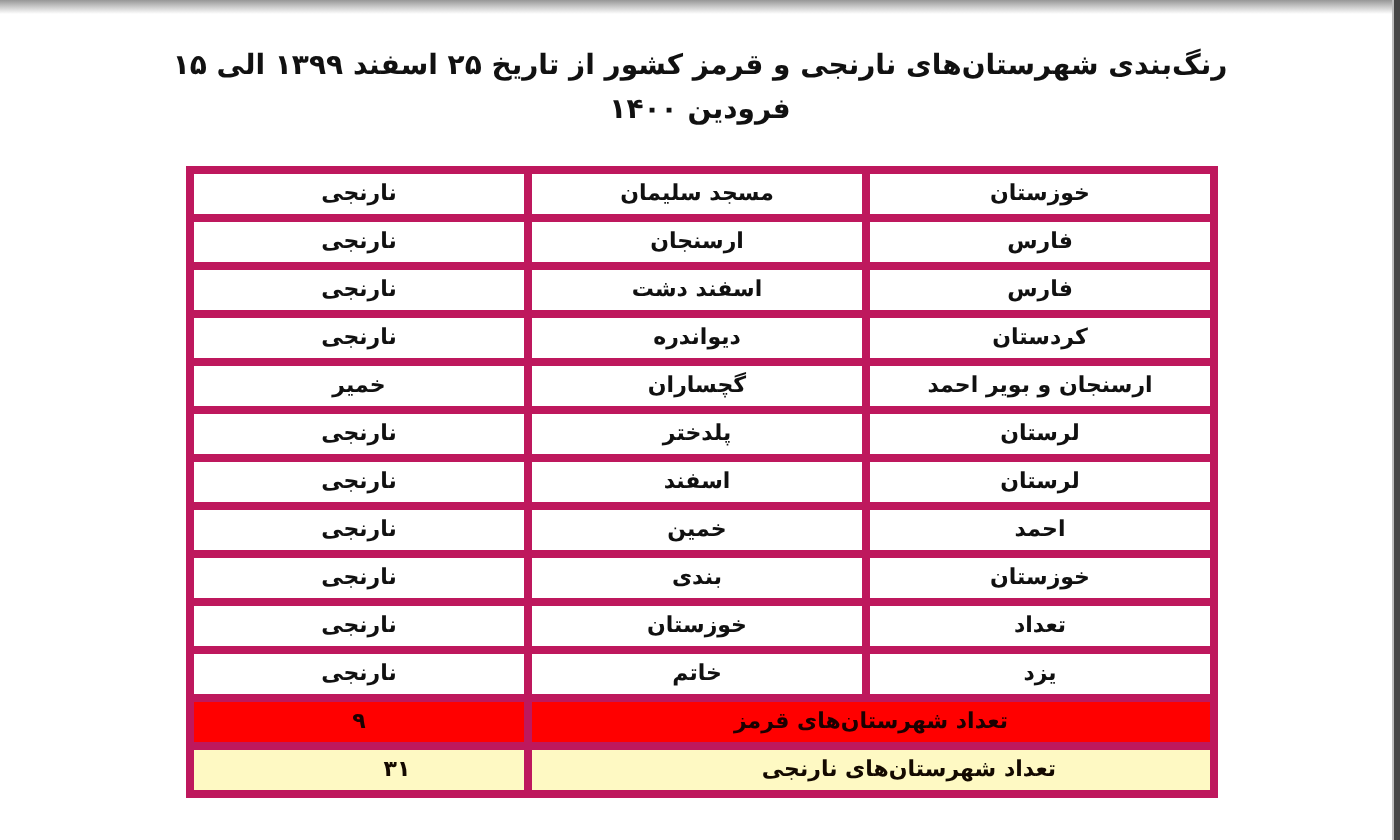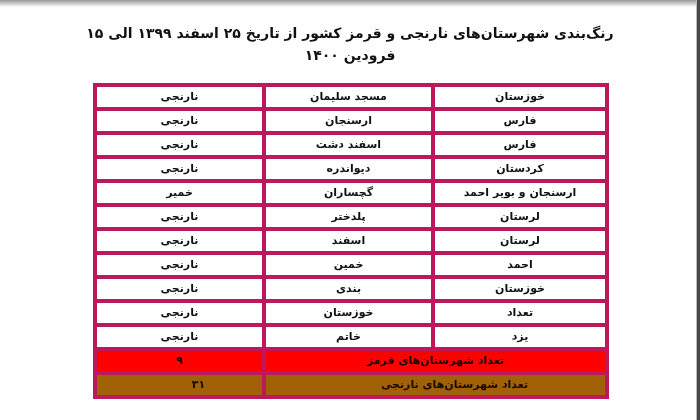--- a/index.html
+++ b/index.html
@@ -30,21 +30,21 @@
     table-layout:fixed;
   }
   table.color-table td {
     border:4px solid #be185d;
     height:20px; line-height:20px;
     text-align:center; vertical-align:middle;
     font-size:11px; font-weight:bold; color:#111111;
     overflow:hidden; white-space:nowrap;
   }
   tr.row-red td { background:#ff0000; color:#1c0000; }
-  tr.row-orange td { background:#a16207; color:#140a00;padding-left:38px; }
+  tr.row-orange td { background:#fef9c3; color:#140a00;padding-left:38px; }
 </style>
 </head>
 <body>
 
 <div class="screen">
   <div class="top-shade"></div>
   <div class="right-shade"></div>
 
   <div class="title">رنگ‌بندی شهرستان‌های نارنجی و قرمز کشور از تاریخ ۲۵ اسفند ۱۳۹۹ الی ۱۵ فرودین ۱۴۰۰</div>
 

